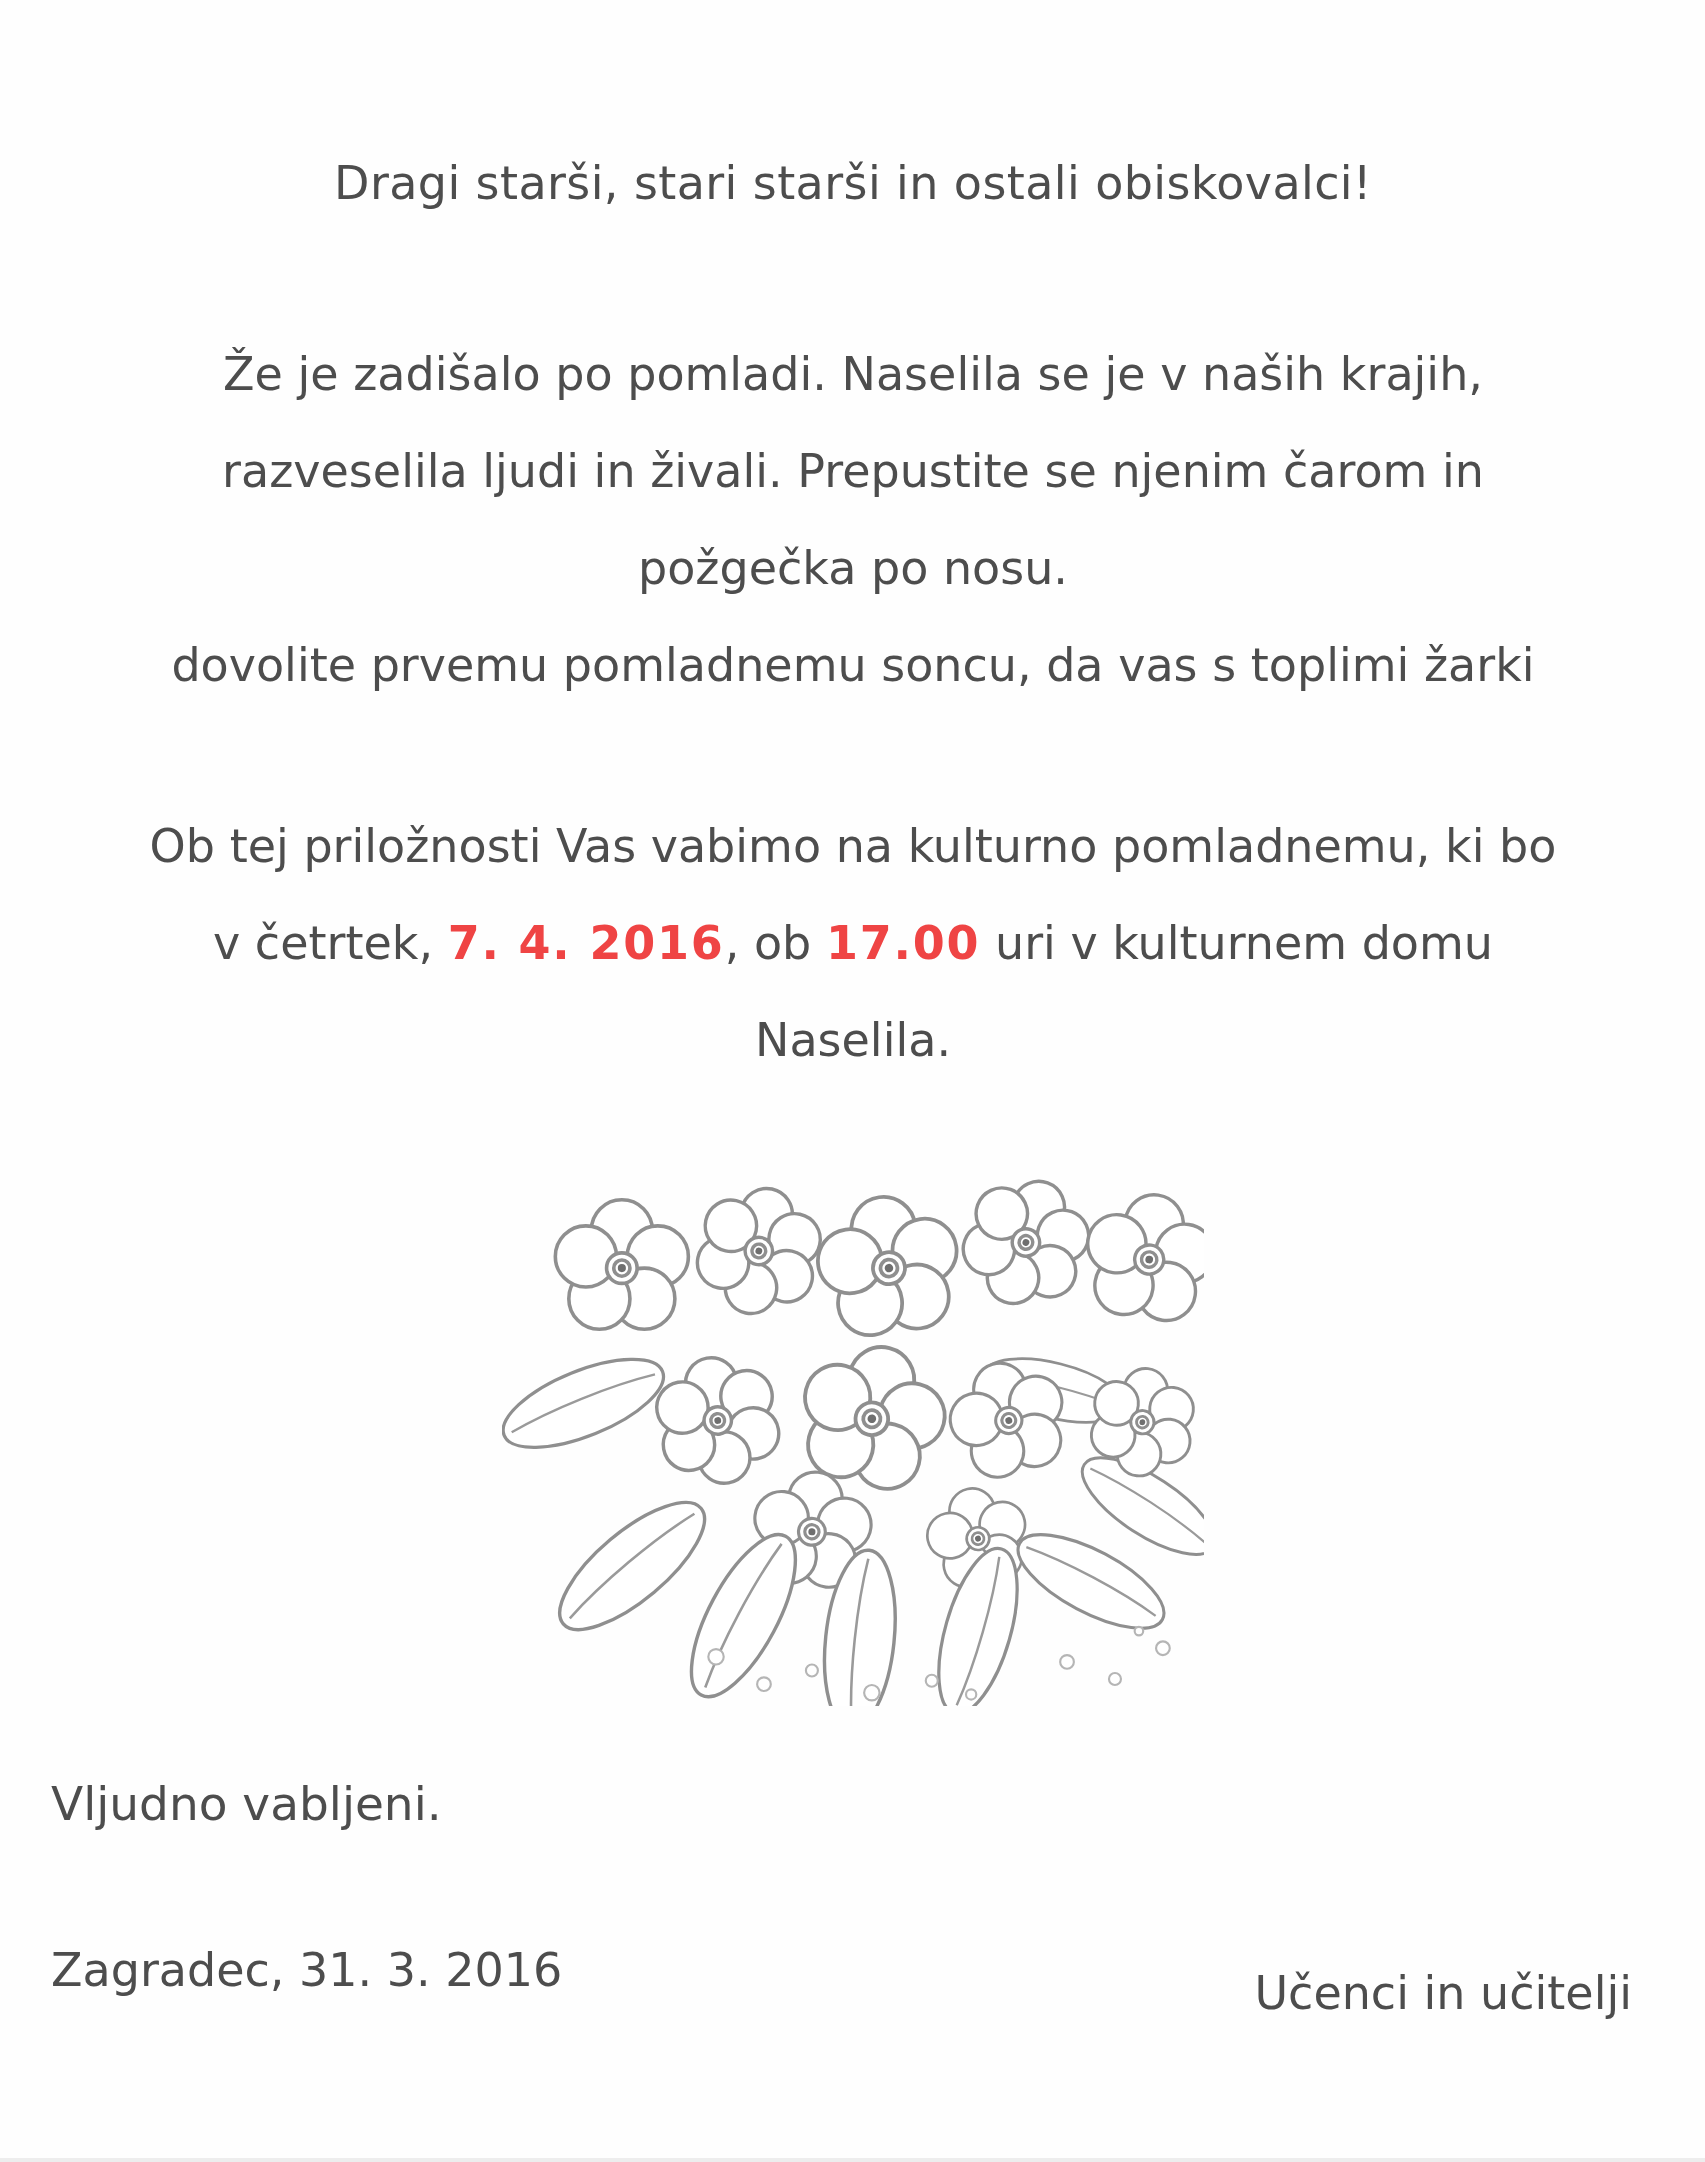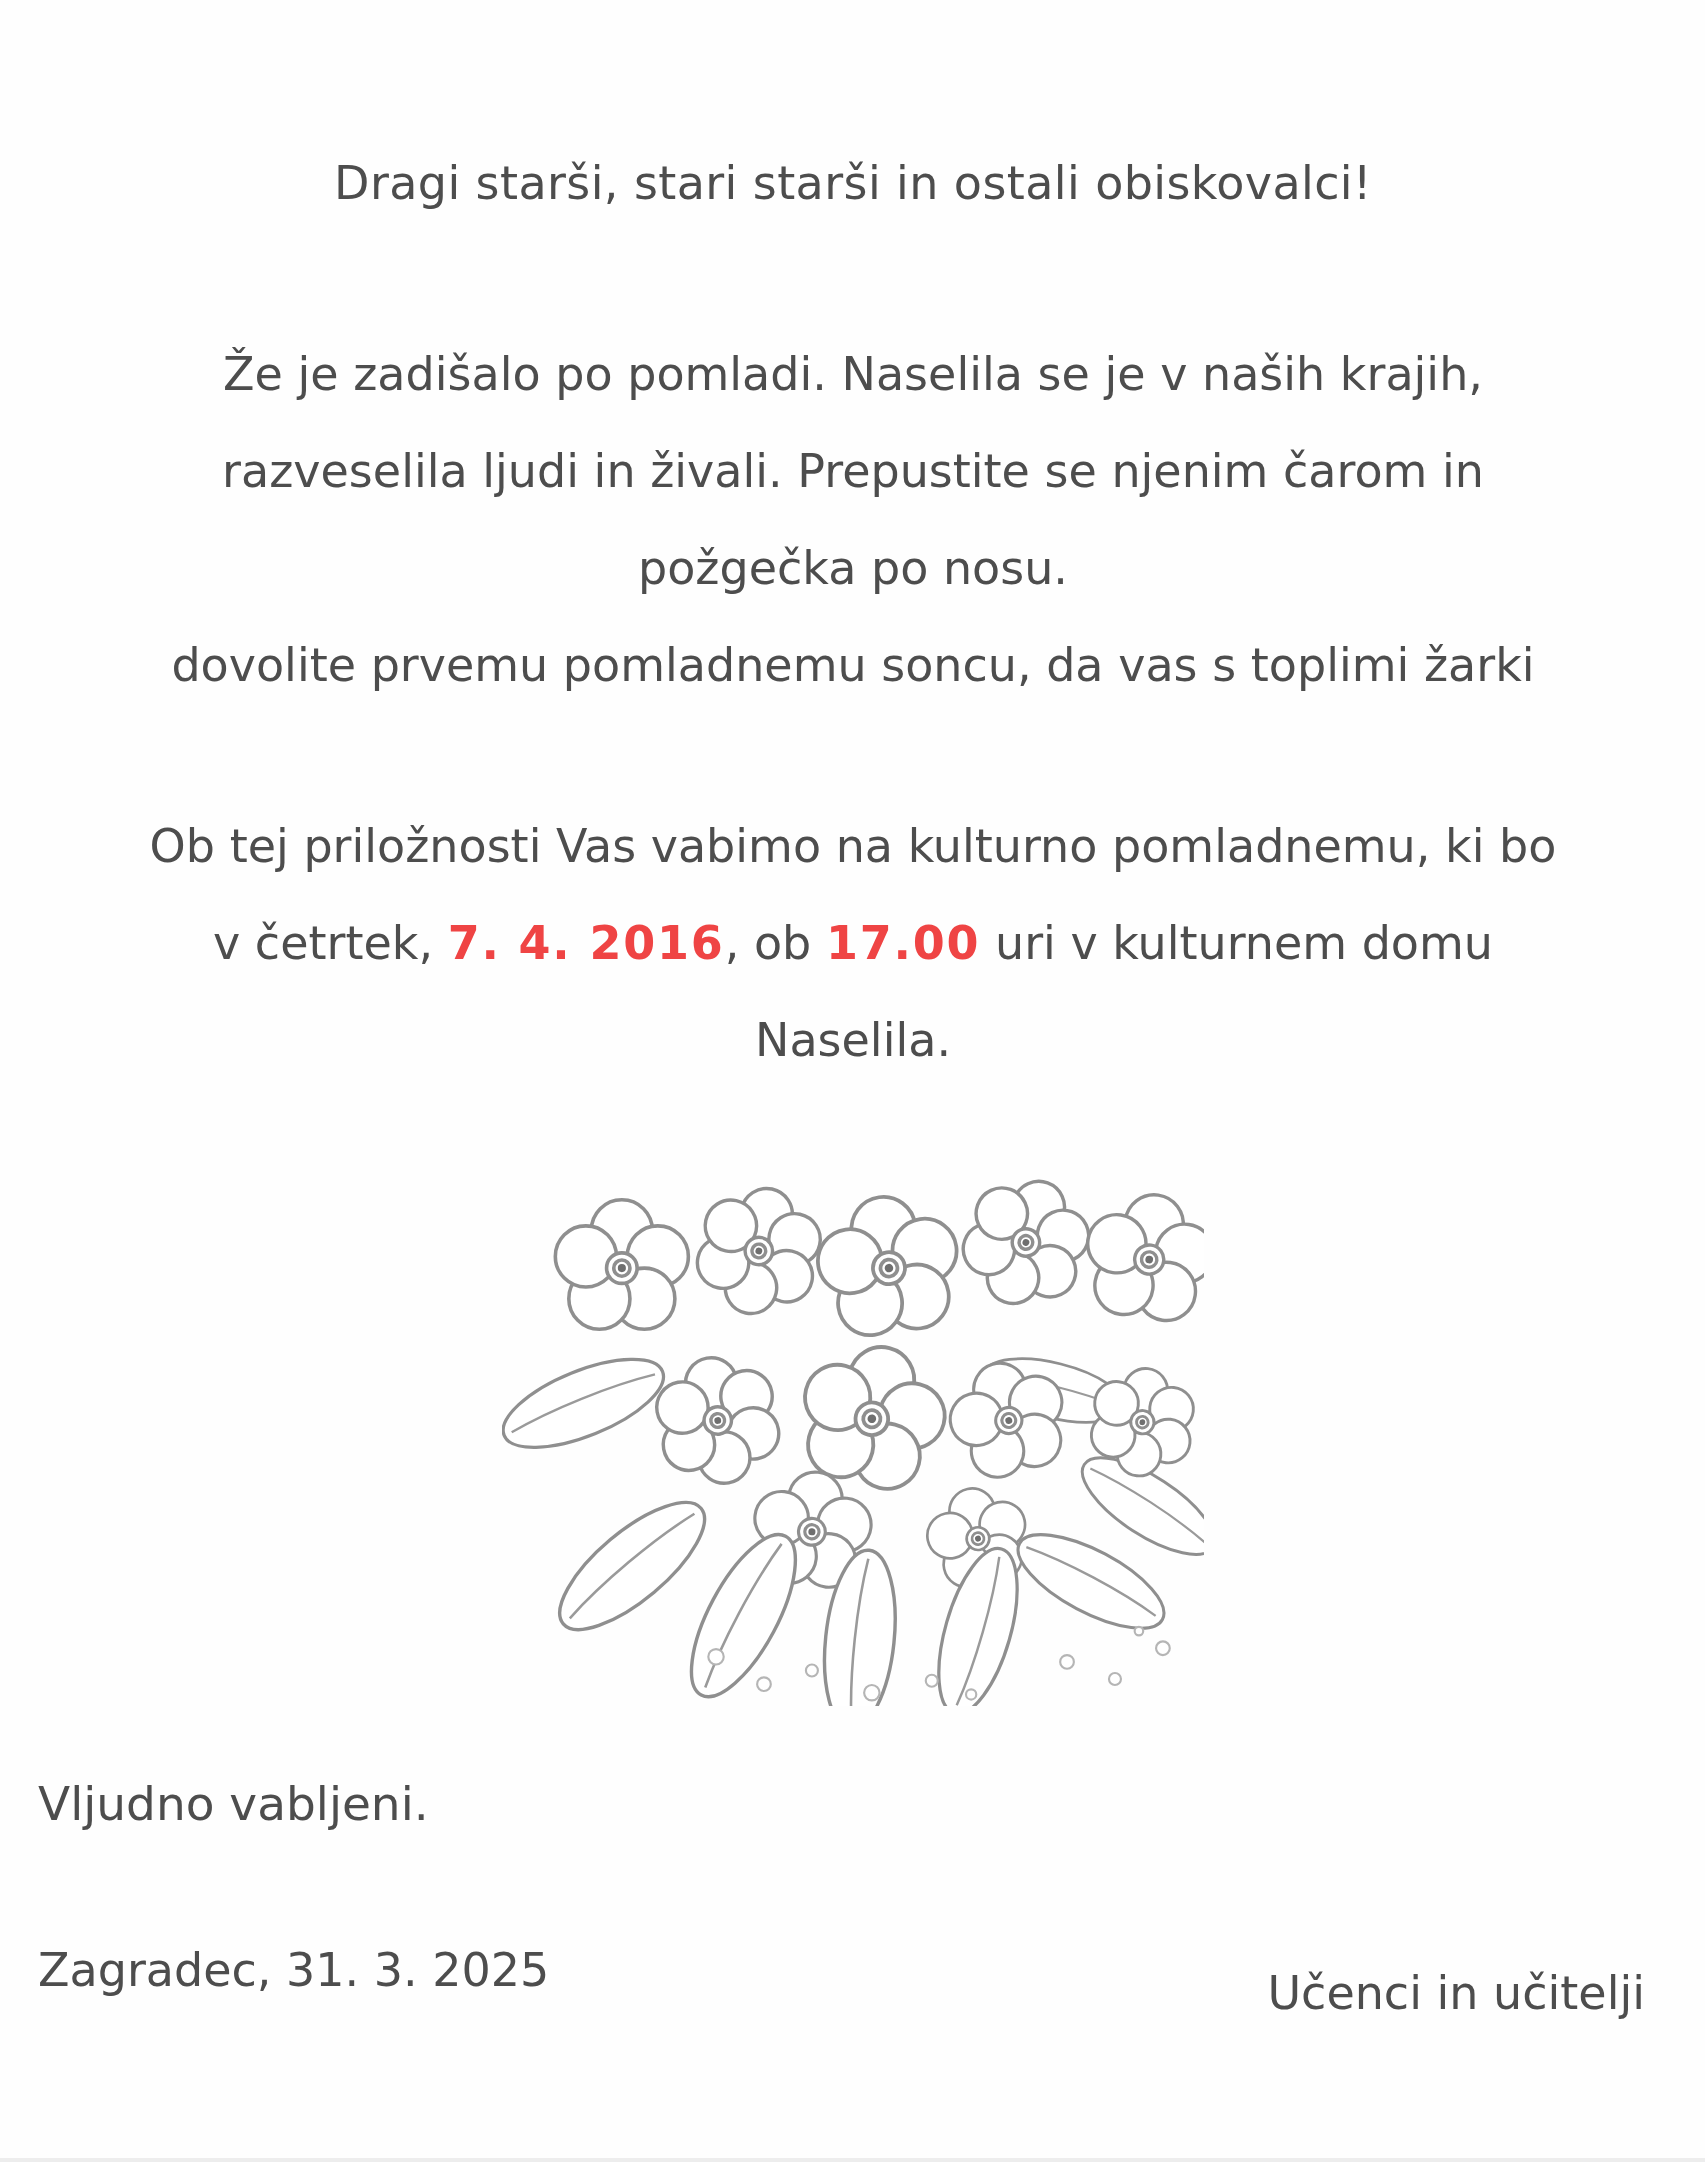--- a/index.html
+++ b/index.html
@@ -5,21 +5,21 @@
   html,body{margin:0;padding:0;background:#e9e9e9;}
   .page{
     position:relative;
     width:1706px;height:2163px;
     margin:0 auto;
     background:#fefefe;
     font-family:"DejaVu Sans","Liberation Sans",sans-serif;
     color:#4d4d4d;
     overflow:hidden;
     box-sizing:border-box;
-    padding:0 38px;
+    padding:0 51px;
   }
   .page::after{
     content:"";position:absolute;left:0;bottom:0;width:100%;height:5.3px;
     background:#ededed;
   }
   .doc-title{
     margin-top:147px;
     text-align:center;
     font-size:46px;
     line-height:72px;
@@ -158,20 +158,20 @@
         <circle class="speck" cx="716" cy="632" r="7"></circle>
         <circle class="speck" cx="772" cy="596" r="8"></circle>
         <circle class="speck" cx="744" cy="576" r="5"></circle>
       </g>
     </svg>
   </div>
 
   <div class="closing">Vljudno vabljeni.</div>
 
   <div class="footer-row">
-    <div class="place-date">Zagradec, 31. 3. 2025</div>
+    <div class="place-date">Zagradec, 31. 3. 2016</div>
     <div class="signature">
       <span class="sig-line">Učenci in učitelji</span>
     </div>
   </div>
 
 </div>
 
 
 </body></html>

